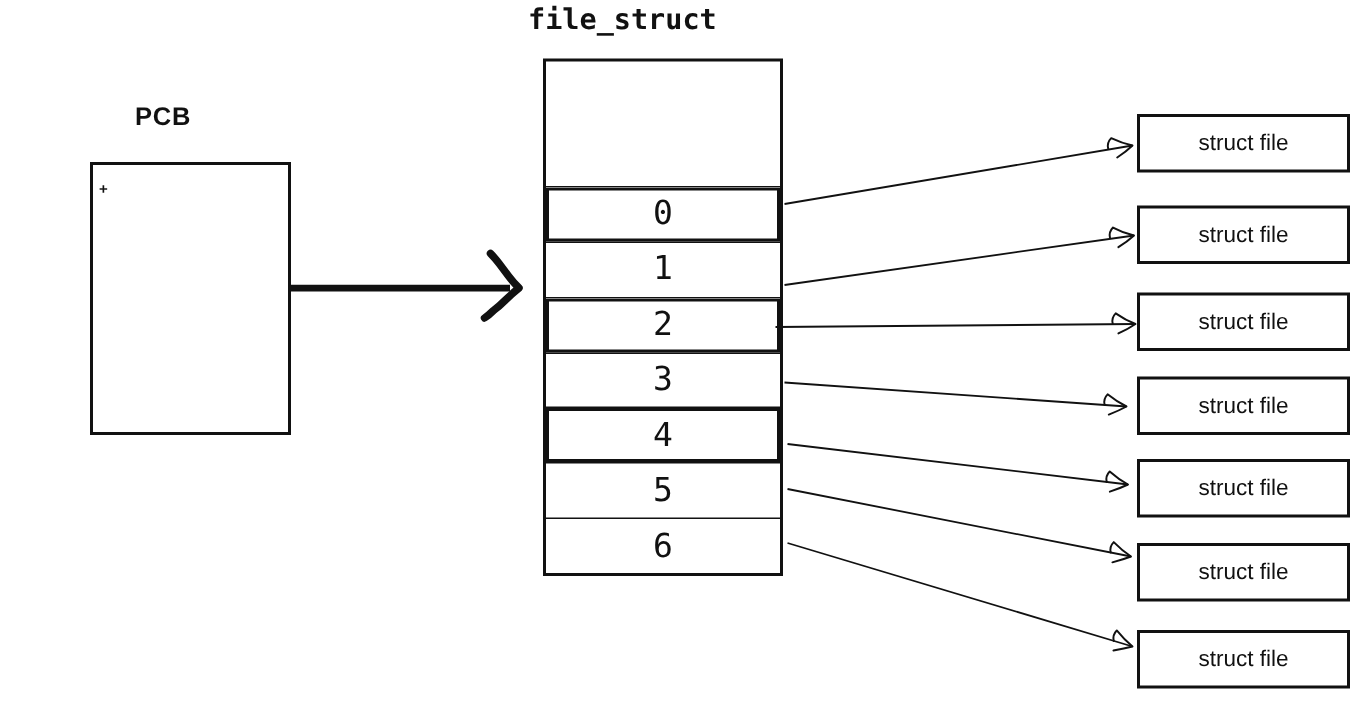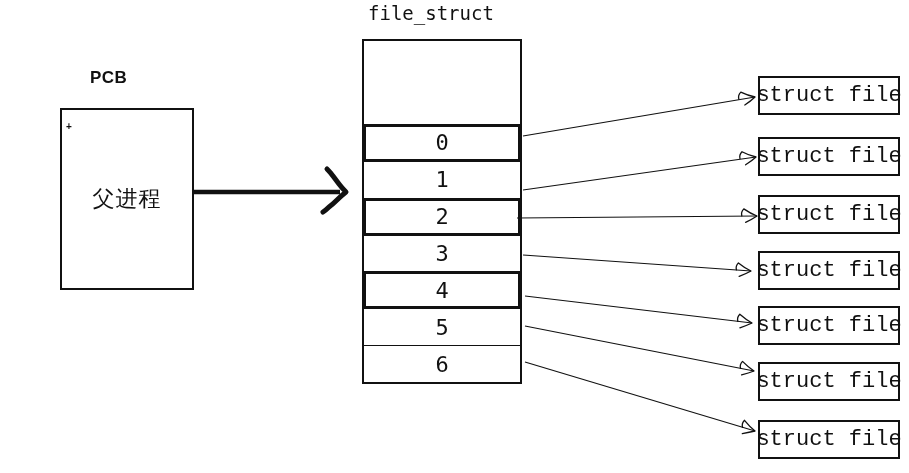--- a/index.html
+++ b/index.html
@@ -47,24 +47,24 @@
     font-weight: bold;
     line-height: 10px;
   }
   .pcb-label {
     font-size: 22px;
     letter-spacing: 1px;
   }
   
   .fs-title {
     position: absolute;
-    left: 368px; top: 2px;
+    left: 352px; top: 2px;
     font-family: "DejaVu Sans Mono", monospace;
     font-size: 19px;
-    font-weight: 400;
+    font-weight: 700;
   }
   .fs-table {
     position: absolute;
     left: 362px; top: 39px;
     width: 160px; height: 345px;
     border: 2px solid #111;
     box-sizing: border-box;
     display: flex;
     flex-direction: column;
   }
@@ -87,22 +87,22 @@
   
   .sf-box {
     position: absolute;
     left: 758px;
     width: 142px; height: 39px;
     border: 2px solid #111;
     box-sizing: border-box;
     display: flex;
     align-items: center;
     justify-content: center;
-    font-family: Liberation Mono, monospace;
-    font-size: 22px;
+    font-family: Liberation Sans, sans-serif;
+    font-size: 15px;
     white-space: nowrap;
   }
 </style>
 </head>
 <body>
 
 <div class="canvas">
 
   <svg class="connector-layer" viewBox="0 0 909 473" xmlns="http://www.w3.org/2000/svg">
 
@@ -138,21 +138,20 @@
         <g>
           <line x1="525" y1="362" x2="755" y2="431" stroke="#111111" stroke-width="1.2"></line>
           <path d="M742.3,433.7 Q749.6,432.3 755,431 Q749.7,426.7 744.5,420.3 q-3,3 -2,7" fill="none" stroke="#111111" stroke-width="1.3" stroke-linecap="round" stroke-linejoin="round"></path>
         </g>
       </g>
   </svg>
 
   <div class="pcb-title">PCB</div>
   <div class="pcb-box">
     <span class="pcb-dot">+</span>
-    <span class="pcb-label">父进程</span>
   </div>
 
   <div class="fs-title">file_struct</div>
   <div class="fs-table">
     <div class="fs-empty"></div>
   <div class="fs-row emph">0</div>
       <div class="fs-row">1</div>
       <div class="fs-row emph">2</div>
       <div class="fs-row">3</div>
       <div class="fs-row emph">4</div>

